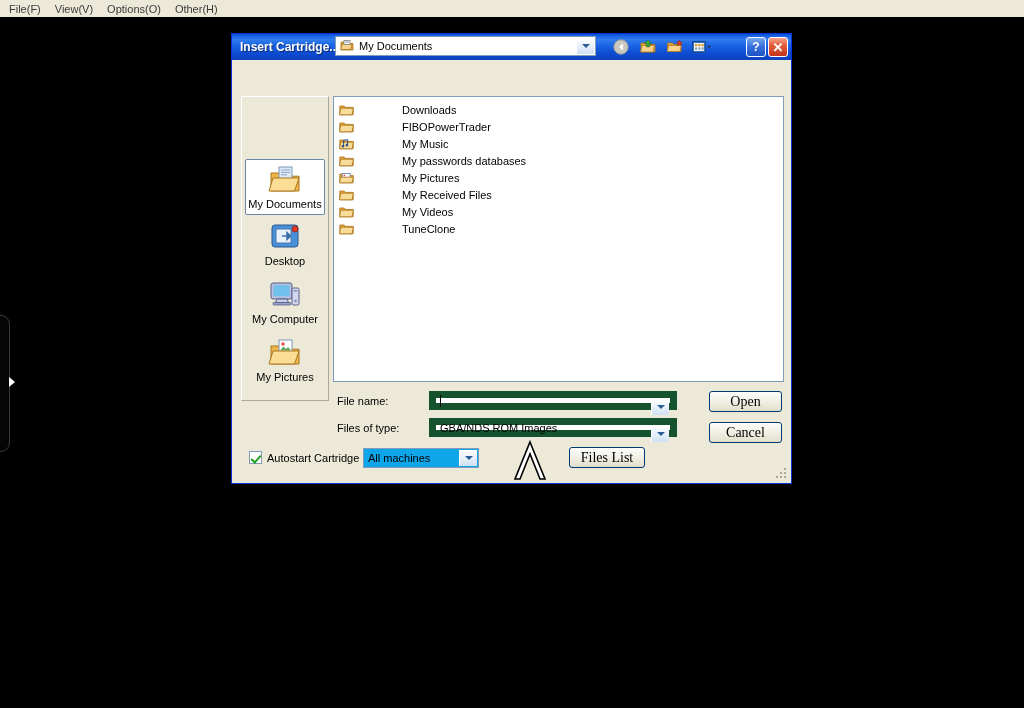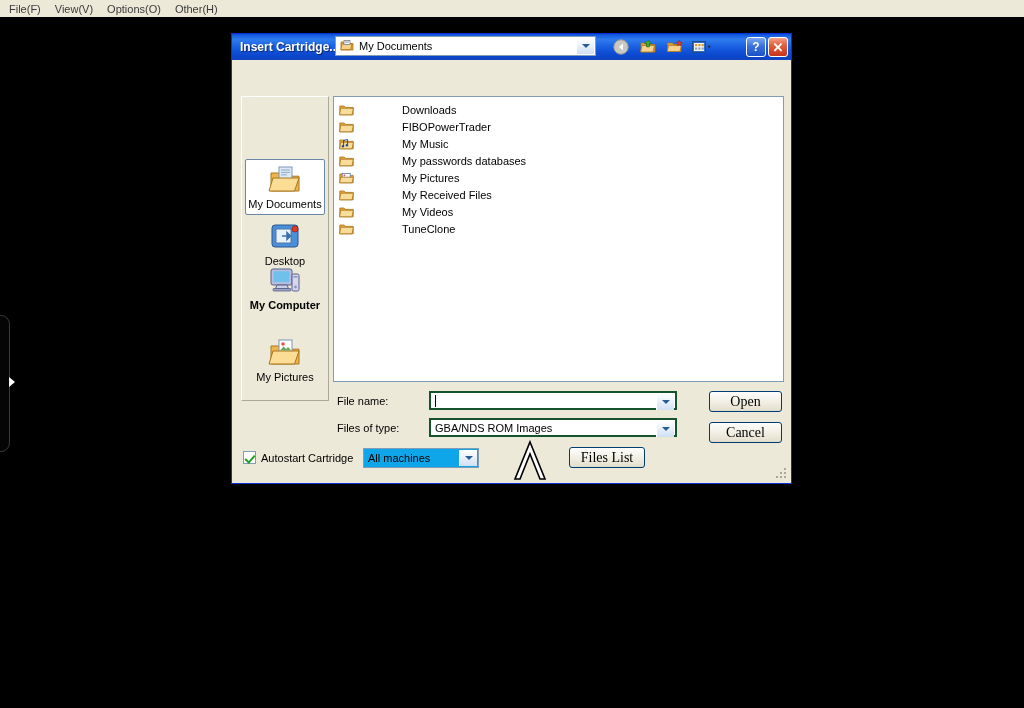--- a/index.html
+++ b/index.html
@@ -228,21 +228,21 @@
   }
   #filetype-label {
     position: absolute; left: 105px; top: 388px;
     font-size: 11px;
   }
   .text-combo {
     position: absolute;
     left: 197px;
     width: 248px; height: 19px;
     background: #ffffff;
-    border: 2px solid #14532d;
+    border: 7px solid #14532d;
     box-sizing: border-box;
     display: flex;
     align-items: center;
     padding-left: 4px;
     font-size: 11px;
   }
   #filename-combo { top: 357px; }
   #filetype-combo { top: 384px; }
   #filename-caret {
     width: 1px; height: 12px;
@@ -263,21 +263,21 @@
     font-size: 14px;
     cursor: default;
     font-family: Liberation Serif, serif;
   }
   #btn-open { left: 477px; top: 357px; }
   #btn-cancel { left: 477px; top: 388px; }
 
   
   #autostart-wrap {
     position: absolute;
-    left: 11px; top: 417px;
+    left: 17px; top: 417px;
     display: flex;
     align-items: center;
     cursor: default;
   }
   #autostart-box {
     width: 13px; height: 13px;
     background: #ffffff;
     border: 1px solid #7f9db9;
     box-sizing: border-box;
     position: relative;
@@ -422,21 +422,21 @@
         <svg class="icon" width="34" height="32" viewBox="0 0 34 32">
           <rect x="4" y="4" width="26" height="22" rx="3" fill="#4a90d9" stroke="#28568f" stroke-width="1"></rect>
           <rect x="8" y="8" width="15" height="14" fill="#e9f2fb" stroke="#4a77a8" stroke-width="1"></rect>
           <path d="M14 15h8M19 11.5l3.5 3.5-3.5 3.5z" stroke="#3a6fa8" stroke-width="1.5" fill="#3a6fa8"></path>
           <circle cx="27" cy="8" r="3" fill="#e23b24" stroke="#92231a" stroke-width="0.8"></circle>
         </svg>
       </span>
       <span class="place-label">Desktop</span>
     </div>
 
-    <div class="place" style="top:164px;font-weight:bold;">
+    <div class="place" style="top:178px;">
       <span>
         <svg class="icon" width="34" height="32" viewBox="0 0 34 32">
           <rect x="3" y="4" width="21" height="16" rx="2" fill="#b9bfe0" stroke="#5a5f87" stroke-width="1"></rect>
           <rect x="5.5" y="6.2" width="16" height="11" fill="#6fc0ea"></rect>
           <path d="M9 20h10l1.5 3.5H7.5z" fill="#c9cfe8" stroke="#5a5f87" stroke-width="1"></path>
           <rect x="5" y="23.5" width="18" height="2.5" rx="1" fill="#9ba2c7" stroke="#5a5f87" stroke-width="0.8"></rect>
           <rect x="24" y="9" width="7" height="17" rx="1.5" fill="#d3d8ee" stroke="#5a5f87" stroke-width="1"></rect>
           <rect x="25.5" y="11" width="4" height="1.6" fill="#8e95bd"></rect>
           <circle cx="27.5" cy="22" r="1.4" fill="#8e95bd"></circle>
         </svg>

